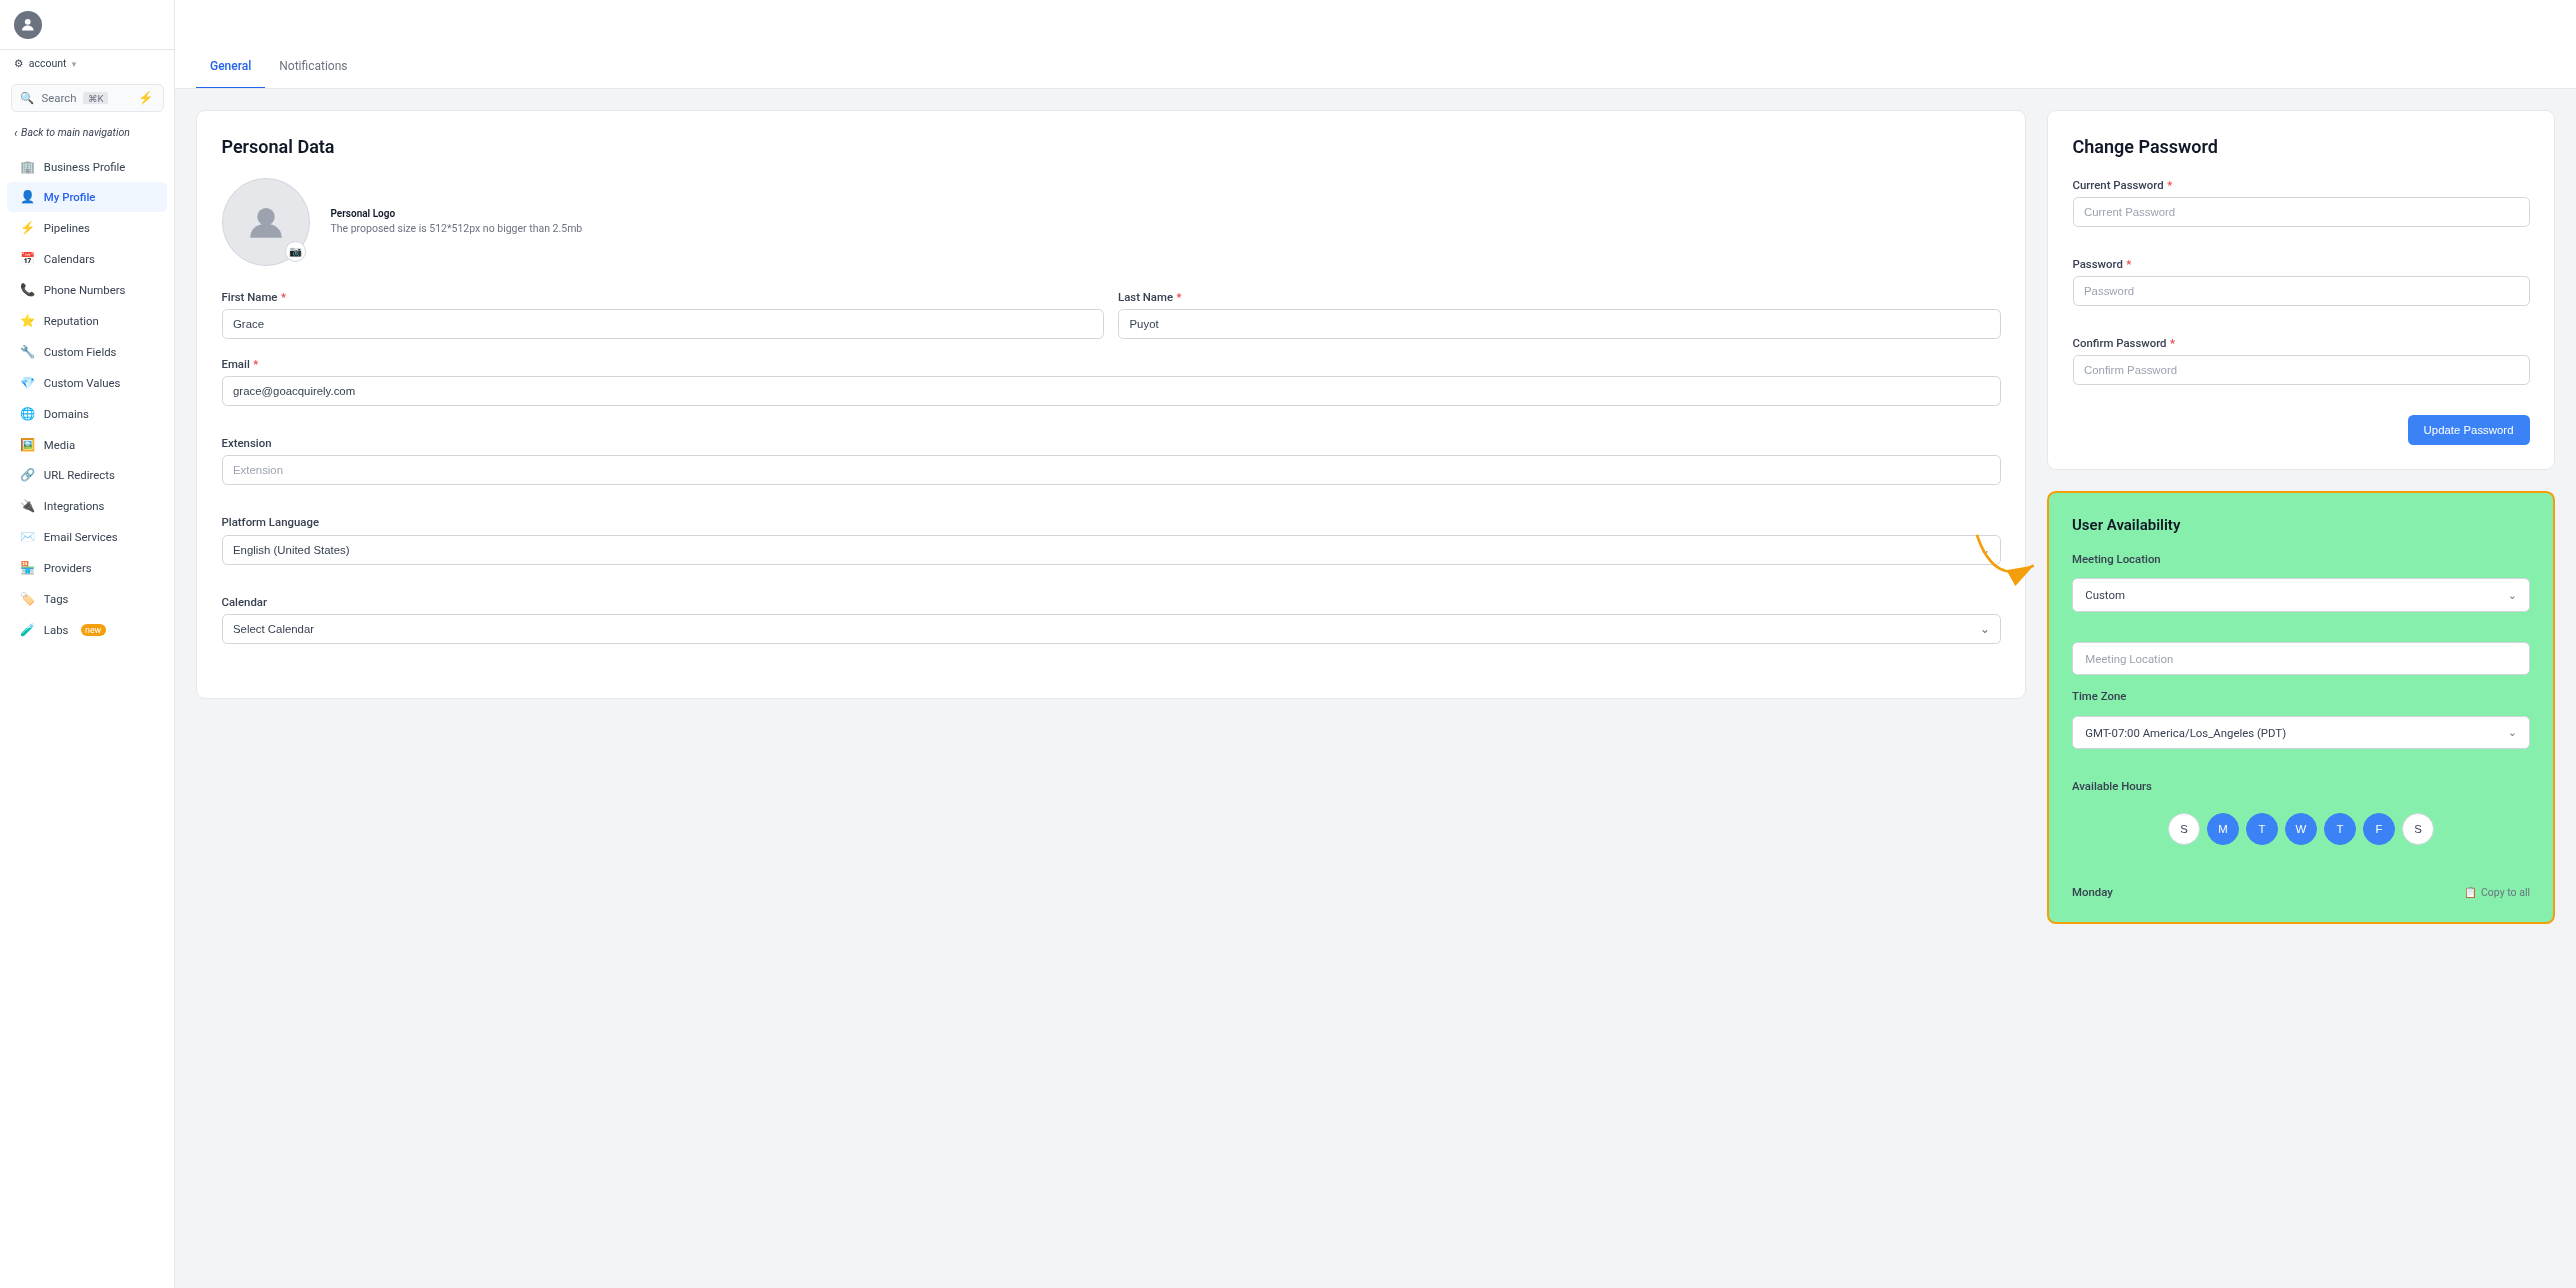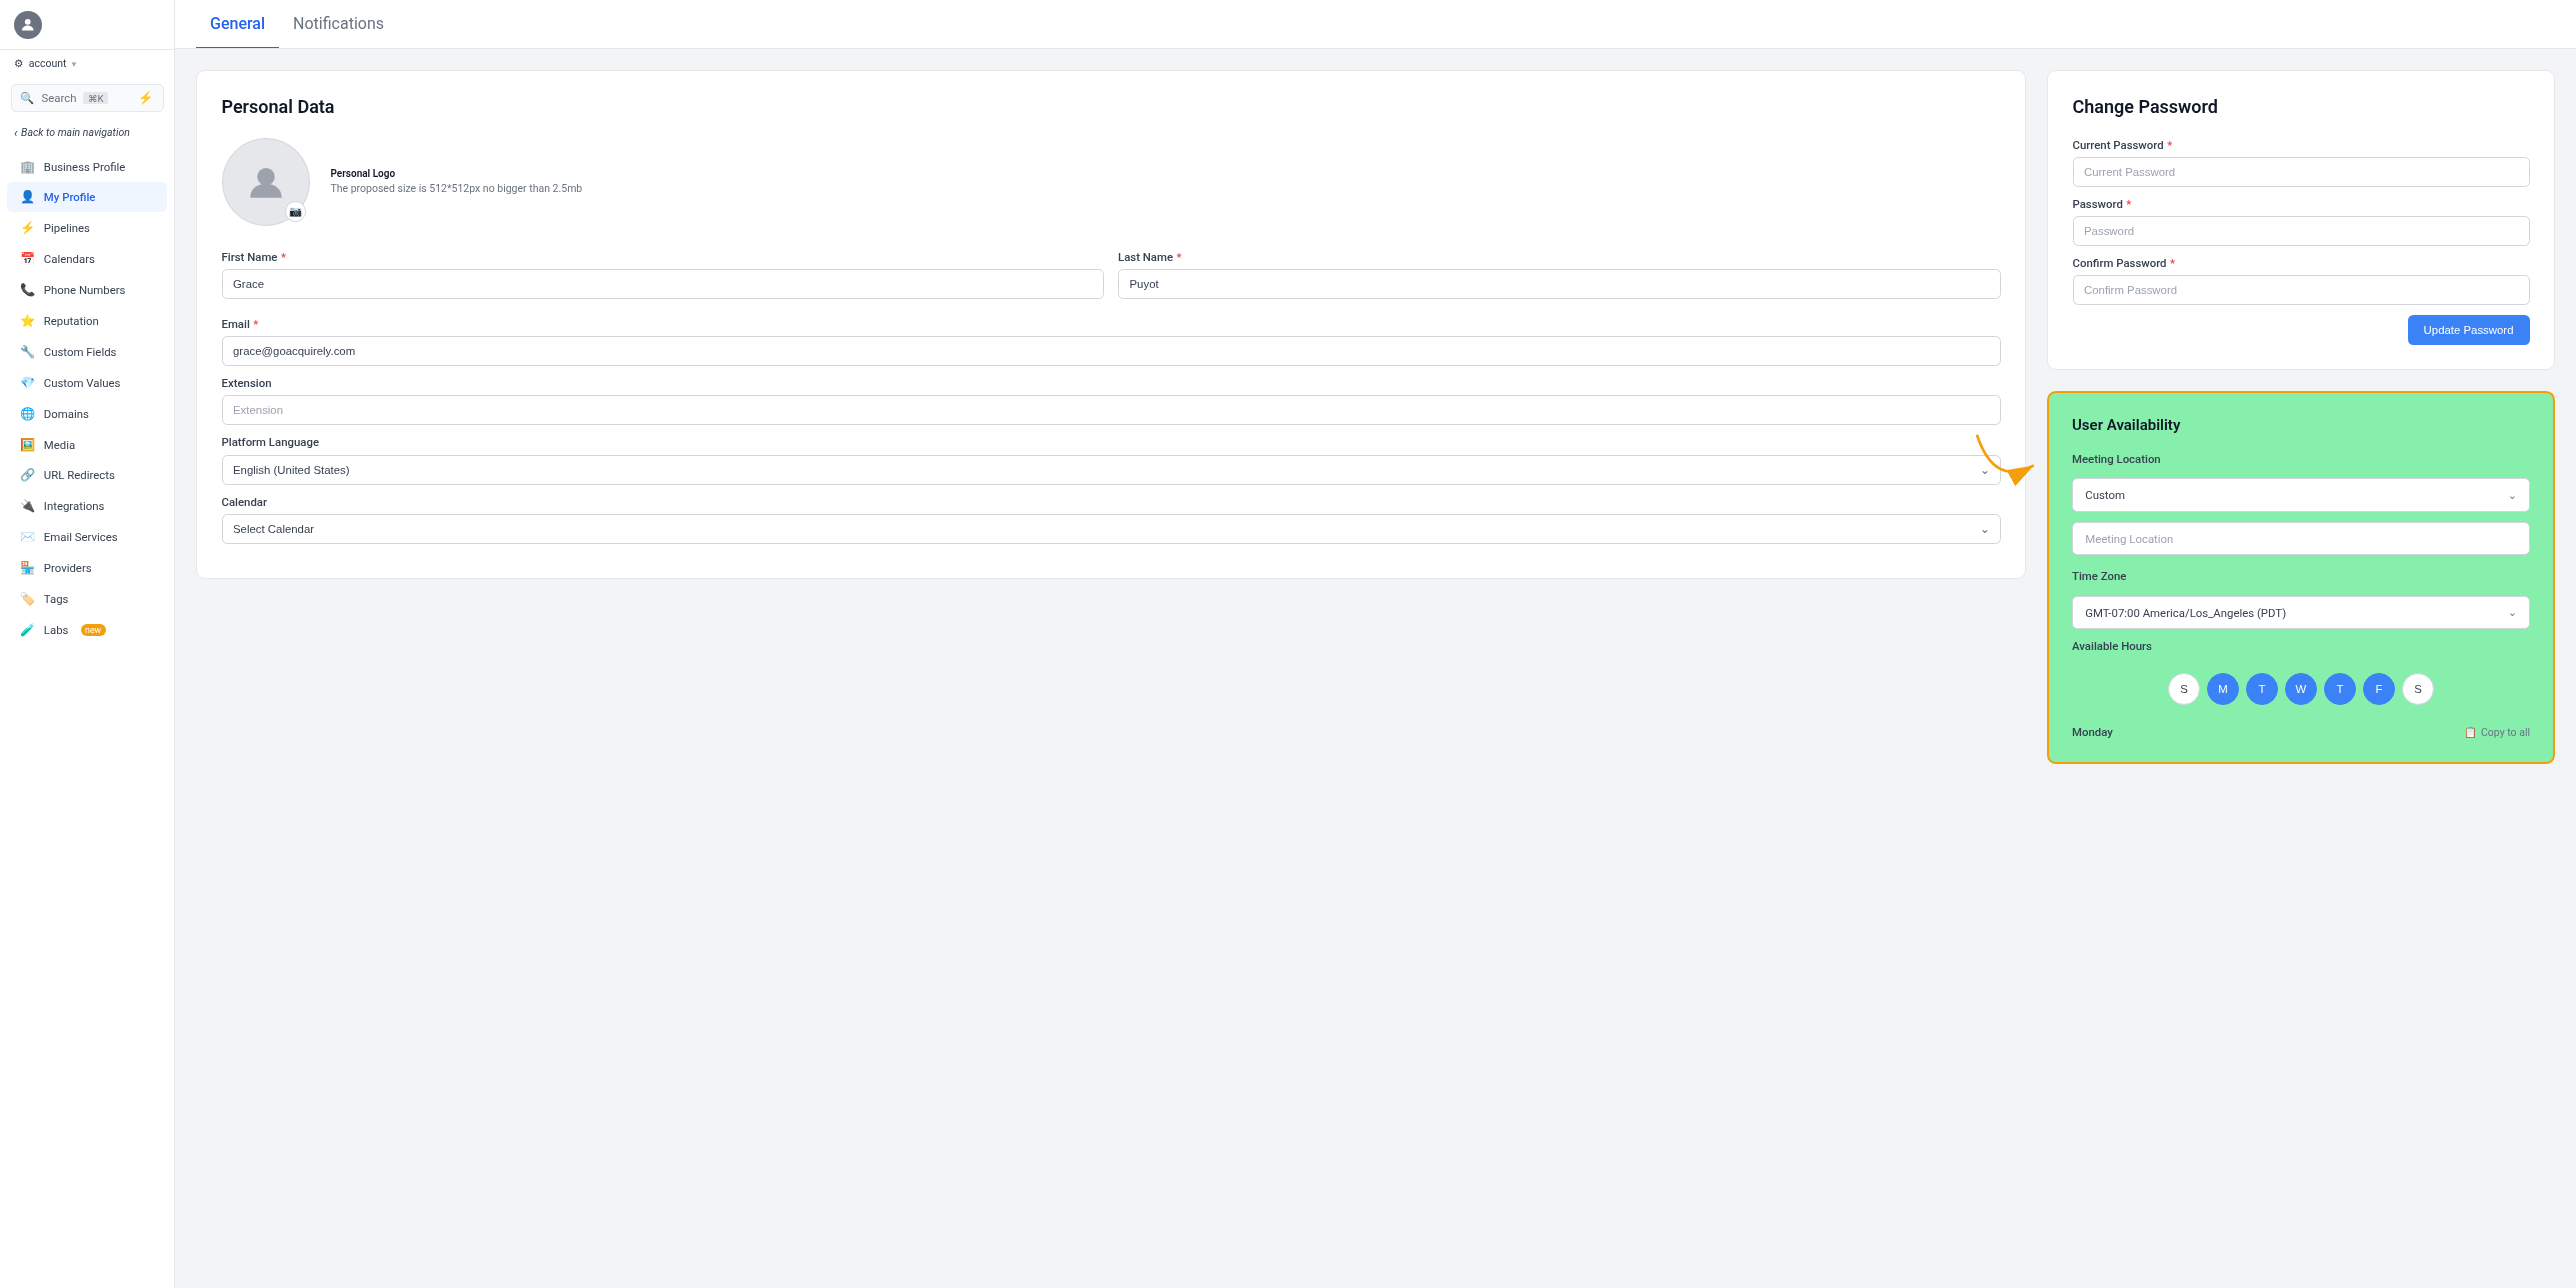--- a/index.html
+++ b/index.html
@@ -18,21 +18,21 @@
     .back-nav::before { content: '‹'; font-size: 12.3px; }
     .sidebar-nav { flex: 1; padding: 3.5px 0; }
     .nav-item { display: flex; align-items: center; gap: 8.8px; padding: 8px 14px; color: #374151; font-size: 11.4px; cursor: pointer; border-radius: 5.3px; margin: 0.9px 7px; }
     .nav-item.active { background: #eff6ff; color: #2563eb; font-weight: 500; }
     .nav-icon { width: 14px; height: 14px; display: flex; align-items: center; justify-content: center; flex-shrink: 0; font-size: 12.3px; }
     .nav-badge { background: #f59e0b; color: #fff; font-size: 8.8px; padding: 0.9px 4.4px; border-radius: 7px; margin-left: 3.5px; }
 
     
     .main { flex: 1; display: flex; flex-direction: column; overflow: hidden; }
     .tabs-bar { background: #fff; border-bottom: 0.9px solid #e5e7eb; padding: 0 21px; display: flex; align-items: center; gap: 0; }
-    .tab { padding: 14px 14px; font-size: 16px; color: #6b7280; cursor: pointer; border-bottom: 1.8px solid transparent; }
+    .tab { padding: 14px 14px; font-size: 12px; color: #6b7280; cursor: pointer; border-bottom: 1.8px solid transparent; margin-top: 45px; }
     .tab.active { color: #2563eb; border-bottom-color: #2563eb; font-weight: 500; }
 
     .content-area { flex: 1; display: flex; gap: 0; overflow: hidden; padding: 21px; gap: 21px; }
 
     
     .left-panel { flex: 1; display: flex; flex-direction: column; gap: 0; min-width: 0; }
     .card { background: #fff; border-radius: 8.8px; padding: 24.5px; border: 0.9px solid #e5e7eb; }
     .card-title { font-size: 18px; font-weight: 600; color: #111827; margin-bottom: 21px; }
 
     
@@ -61,21 +61,21 @@
 
     
     .availability-card { background: #86efac; border-radius: 8.8px; padding: 23px; border: 2.6px solid #f59e0b; position: relative; }
     .avail-title { font-size: 15px; font-weight: 600; color: #111827; margin-bottom: 17.5px; }
 
     .field-label { font-size: 11.4px; font-weight: 500; color: #374151; margin-bottom: 7px; }
     .dropdown-row { display: flex; align-items: center; justify-content: space-between; padding: 8.8px 12.3px; border: 0.9px solid #d1d5db; border-radius: 5.3px; font-size: 11.4px; color: #374151; cursor: pointer; background: #fff; }
     .dropdown-chevron { color: #6b7280; font-size: 10.5px; }
     .input-field { padding: 8.8px 12.3px; border: 0.9px solid #d1d5db; border-radius: 5.3px; font-size: 11.4px; color: #9ca3af; background: #fff; margin-bottom: 14px; }
 
-    .section-gap { margin-bottom: 10px; }
+    .section-gap { margin-bottom: 30px; }
 
     
     .days-row { display: flex; gap: 7px; justify-content: center; margin-top: 7px; }
     .day-btn { width: 32px; height: 32px; border-radius: 50%; border: 0.9px solid #d1d5db; background: #fff; font-size: 11.4px; font-weight: 500; color: #374151; cursor: pointer; display: flex; align-items: center; justify-content: center; }
     .day-btn.active { background: #3b82f6; color: #fff; border-color: #3b82f6; }
 
     .monday-row { display: flex; align-items: center; justify-content: space-between; padding-top: 10.5px; }
     .monday-label { font-size: 11.4px; font-weight: 500; color: #374151; }
     .copy-all-btn { font-size: 10.5px; color: #6b7280; cursor: pointer; display: flex; align-items: center; gap: 3.5px; }
 

